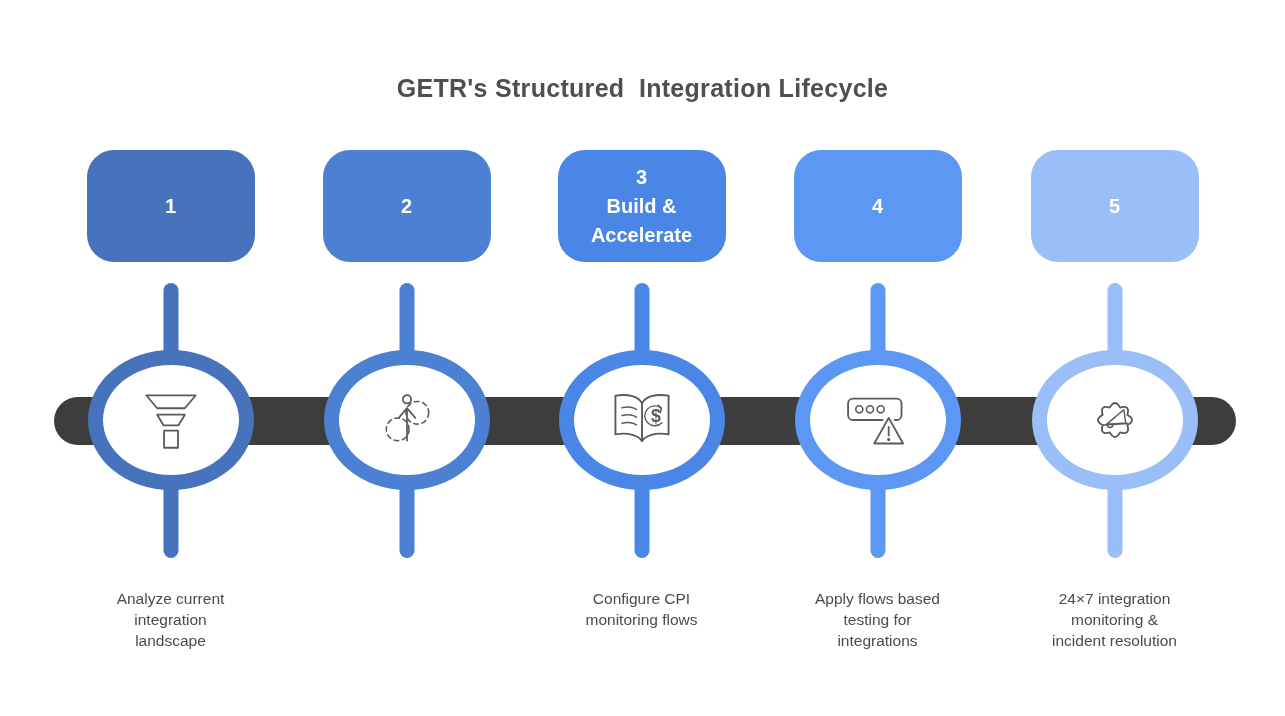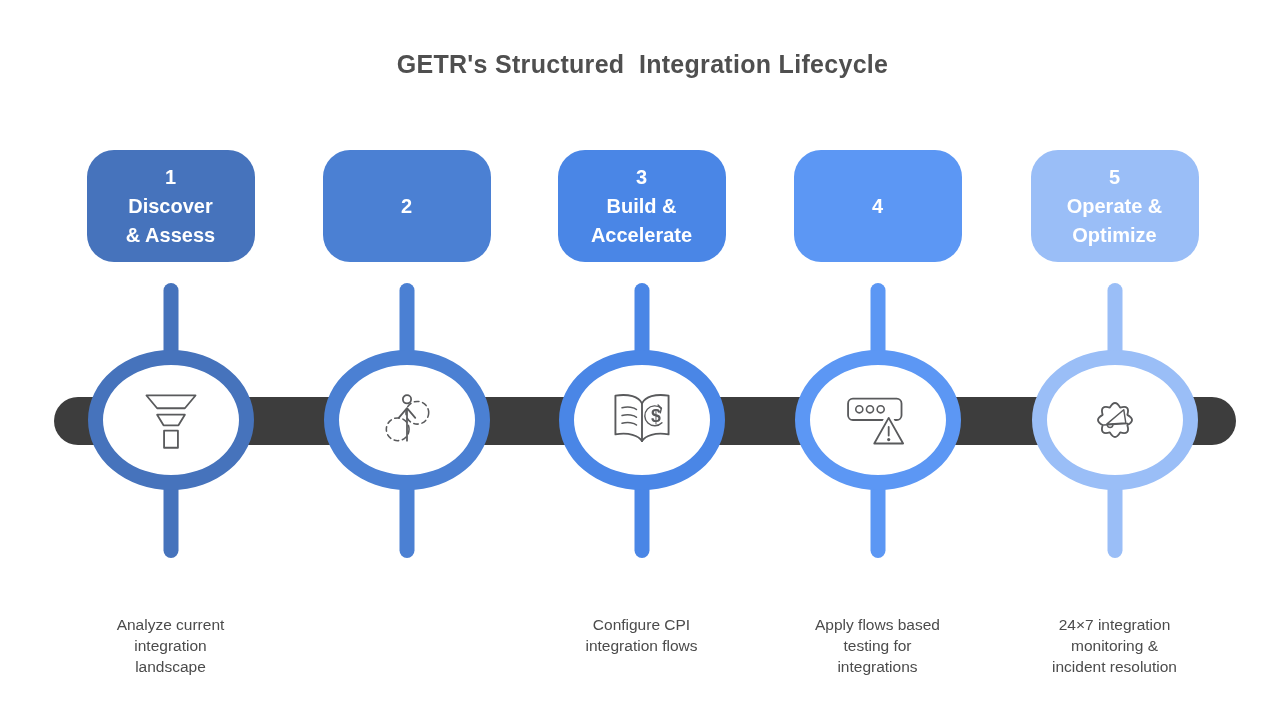--- a/index.html
+++ b/index.html
@@ -4,21 +4,21 @@
 <style>
   html,body{margin:0;padding:0;background:#fff;}
   #canvas{
     position:relative;
     width:1285px;height:716px;
     background:#ffffff;
     font-family:"Liberation Sans", sans-serif;
     overflow:hidden;
   }
   .title{
-    position:absolute;top:50px;left:0;width:100%;
+    position:absolute;top:74px;left:0;width:100%;
     text-align:center;
     font-size:25px;font-weight:bold;color:#4f4f4f;
     letter-spacing:.3px;
     white-space:pre;
   }
   .timeline-bar{
     position:absolute;left:54px;top:397px;
     width:1182px;height:48px;
     background:#3d3d3d;border-radius:24px;
     z-index:2;
@@ -45,21 +45,21 @@
     position:absolute;left:50%;transform:translateX(-50%);
     top:350px;width:166px;height:140px;
     box-sizing:border-box;
     background:#ffffff;border:15px solid var(--c);
     border-radius:50%;
     display:flex;align-items:center;justify-content:center;
     z-index:3;
   }
   .desc{
     position:absolute;left:50%;transform:translateX(-50%);
-    top:614px;width:230px;
+    top:588px;width:230px;
     text-align:center;color:#4b4b4b;
     font-size:15.5px;line-height:21px;
     white-space:pre-line;
     z-index:4;
   }
   svg{display:block;}
   .ic{stroke:#595a5c;fill:none;stroke-width:1.7;stroke-linecap:round;stroke-linejoin:round;}
   .ic-fill{fill:#595a5c;stroke:none;}
   .ic-dash{stroke:#595a5c;fill:none;stroke-width:1.5;stroke-linecap:round;stroke-dasharray:4.5 3.6;}
   .knock{fill:#ffffff;stroke:#ffffff;stroke-width:7;stroke-linejoin:round;}
@@ -72,22 +72,20 @@
 
   <div class="title" style="color: rgb(79, 79, 79);">GETR's Structured  Integration Lifecycle</div>
 
   <div class="timeline-bar" style="background: rgb(61, 61, 61);"></div>
 
   <div class="stage" style="left: 52px; --c: #4673bc;">
     <div class="stem top"></div>
     <div class="stem bottom"></div>
     <div class="badge">
       <div class="num">1</div>
-      <div class="lbl">Discover
-&amp; Assess</div>
     </div>
     <div class="ring">
       <svg width="68" height="64" viewBox="0 0 60 60">
         <path class="ic" d="M7,7 L53,7 L43,19 L17,19 Z"></path>
         <path class="ic" d="M17,25 L43,25 L37,35 L23,35 Z"></path>
         <rect class="ic" x="23.5" y="40" width="13" height="16"></rect>
       </svg>
     </div>
     <div class="desc">Analyze current
 integration
@@ -126,21 +124,21 @@
         <path class="ic" d="M33,13 L33,47"></path>
         <path class="ic" style="stroke-width:1.4" d="M15,17 C20,15.5 26,16.5 28,18.5"></path>
         <path class="ic" style="stroke-width:1.4" d="M15,24 C20,22.5 26,23.5 28,25.5"></path>
         <path class="ic" style="stroke-width:1.4" d="M15,31 C20,29.5 26,30.5 28,32.5"></path>
         <path class="ic" style="stroke-width:1.3" d="M50.5,17.5 A9,9 0 1 0 51,30.5"></path>
         <path class="ic" style="stroke-width:1.3" d="M47.5,14.5 L50.5,17.5 L49.5,21.5"></path>
         <text class="dollar" x="45.5" y="30" text-anchor="middle">$</text>
       </svg>
     </div>
     <div class="desc">Configure CPI
-integration flows</div>
+monitoring flows</div>
   </div>
 
   <div class="stage" style="left: 759px; --c: #5c97f4;">
     <div class="stem top"></div>
     <div class="stem bottom"></div>
     <div class="badge">
       <div class="num">4</div>
     </div>
     <div class="ring">
       <svg width="70" height="62" viewBox="0 0 64 58">
@@ -157,22 +155,20 @@
     <div class="desc">Apply flows based
 testing for
 integrations</div>
   </div>
 
   <div class="stage" style="left: 996px; --c: #9abef7;">
     <div class="stem top"></div>
     <div class="stem bottom"></div>
     <div class="badge">
       <div class="num">5</div>
-      <div class="lbl">Operate &amp;
-Optimize</div>
     </div>
     <div class="ring">
       <svg width="70" height="66" viewBox="0 0 64 64">
         <path class="ic" style="stroke-width:1.8" d="M44,27 Q53,32 44,37 Q46.9,46.9 37,44 Q32,53 27,44 Q17.1,46.9 20,37 Q11,32 20,27 Q17.1,17.1 27,20 Q32,11 37,20 Q46.9,17.1 44,27 Z"></path>
         <path class="ic" style="stroke-width:1.4" d="M24,36 L40.5,22 L42.5,35 Z"></path>
         <path class="ic" style="stroke-width:1.4" d="M21,36.8 L44.5,35.4"></path>
         <path class="ic" style="stroke-width:1.4" d="M24.5,37 A2.8,2.8 0 0 0 30,37"></path>
       </svg>
     </div>
     <div class="desc">24×7 integration

